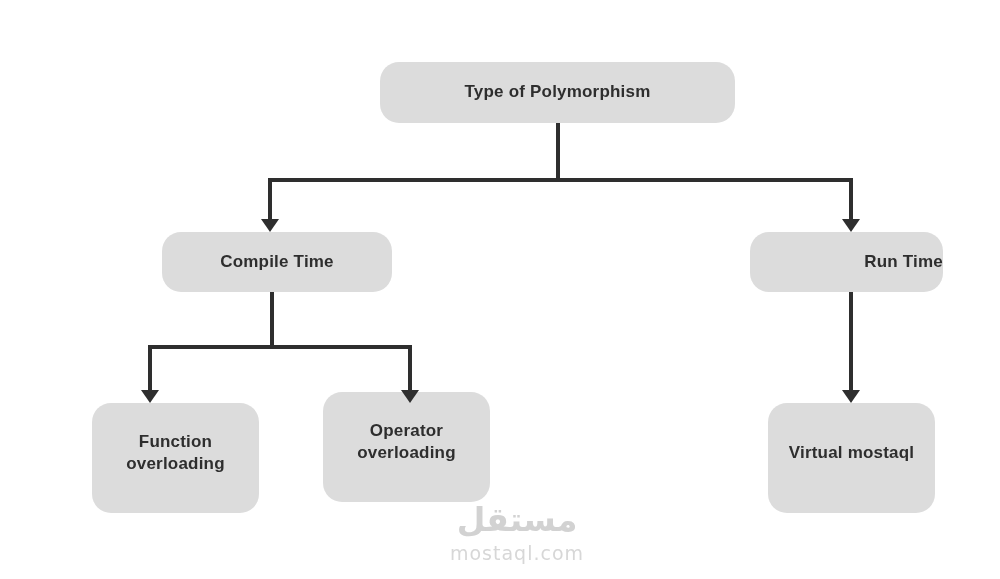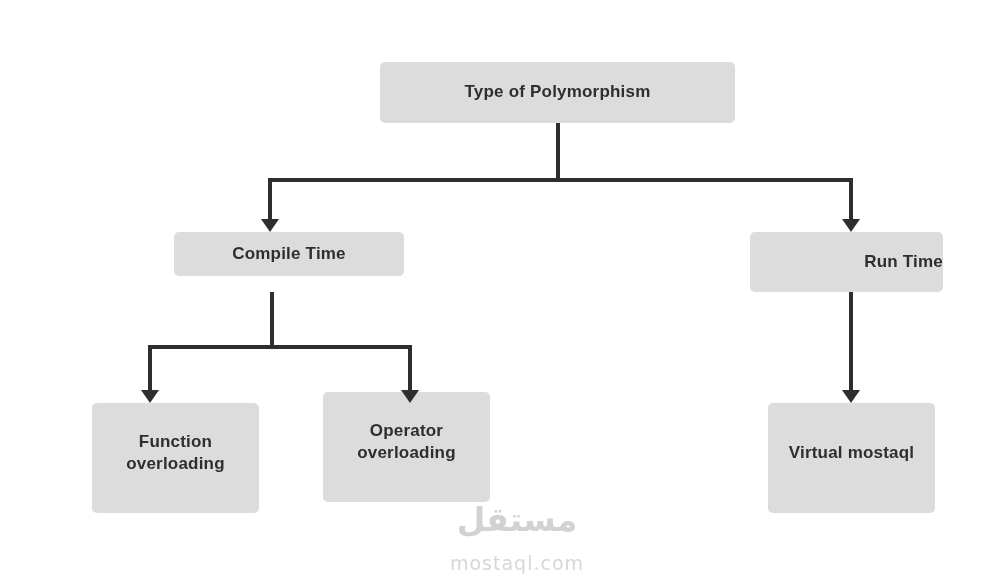--- a/index.html
+++ b/index.html
@@ -7,21 +7,21 @@
     position: relative;
     width: 1000px;
     height: 579px;
     background: #ffffff;
     font-family: "Liberation Sans", "DejaVu Sans", sans-serif;
     overflow: hidden;
   }
   .node {
     position: absolute;
     background: #dcdcdc;
-    border-radius: 5px;
+    border-radius: 19px;
     display: flex;
     align-items: center;
     justify-content: center;
     text-align: center;
     font-weight: 700;
     font-size: 17px;
     color: #2e2e2e;
     line-height: 1.32;
     letter-spacing: 0.2px;
   }
@@ -51,35 +51,35 @@
     font-weight: 700;
     font-size: 33px;
     line-height: 1.0;
     color: #d2d2d2;
   }
   .watermark .latin {
     font-family: "DejaVu Sans", sans-serif;
     font-weight: 400;
     font-size: 19px;
     line-height: 1.0;
-    margin-top: 18px;
+    margin-top: 8px;
     letter-spacing: 1px;
     color: #d7d7d7;
   }
 </style>
 </head>
 <body>
 
 <div class="canvas">
 
   <div class="node" style="left:380px; top:62px; width:355px; height:61px;">
     <span>Type of Polymorphism</span>
   </div>
 
-  <div class="node" style="left:162px; top:232px; width:230px; height:44px;margin-left:12px;">
+  <div class="node" style="left:162px; top:232px; width:230px; height:60px;">
     <span>Compile Time</span>
   </div>
 
   <div class="node" style="left:750px; top:232px; width:193px; height:60px;justify-content:flex-end;">
     <span>Run Time</span>
   </div>
 
   <div class="node tall" style="left:68px; top:403px; width:167px; height:110px;margin-left:24px;">
     <span>Function overloading</span>
   </div>

